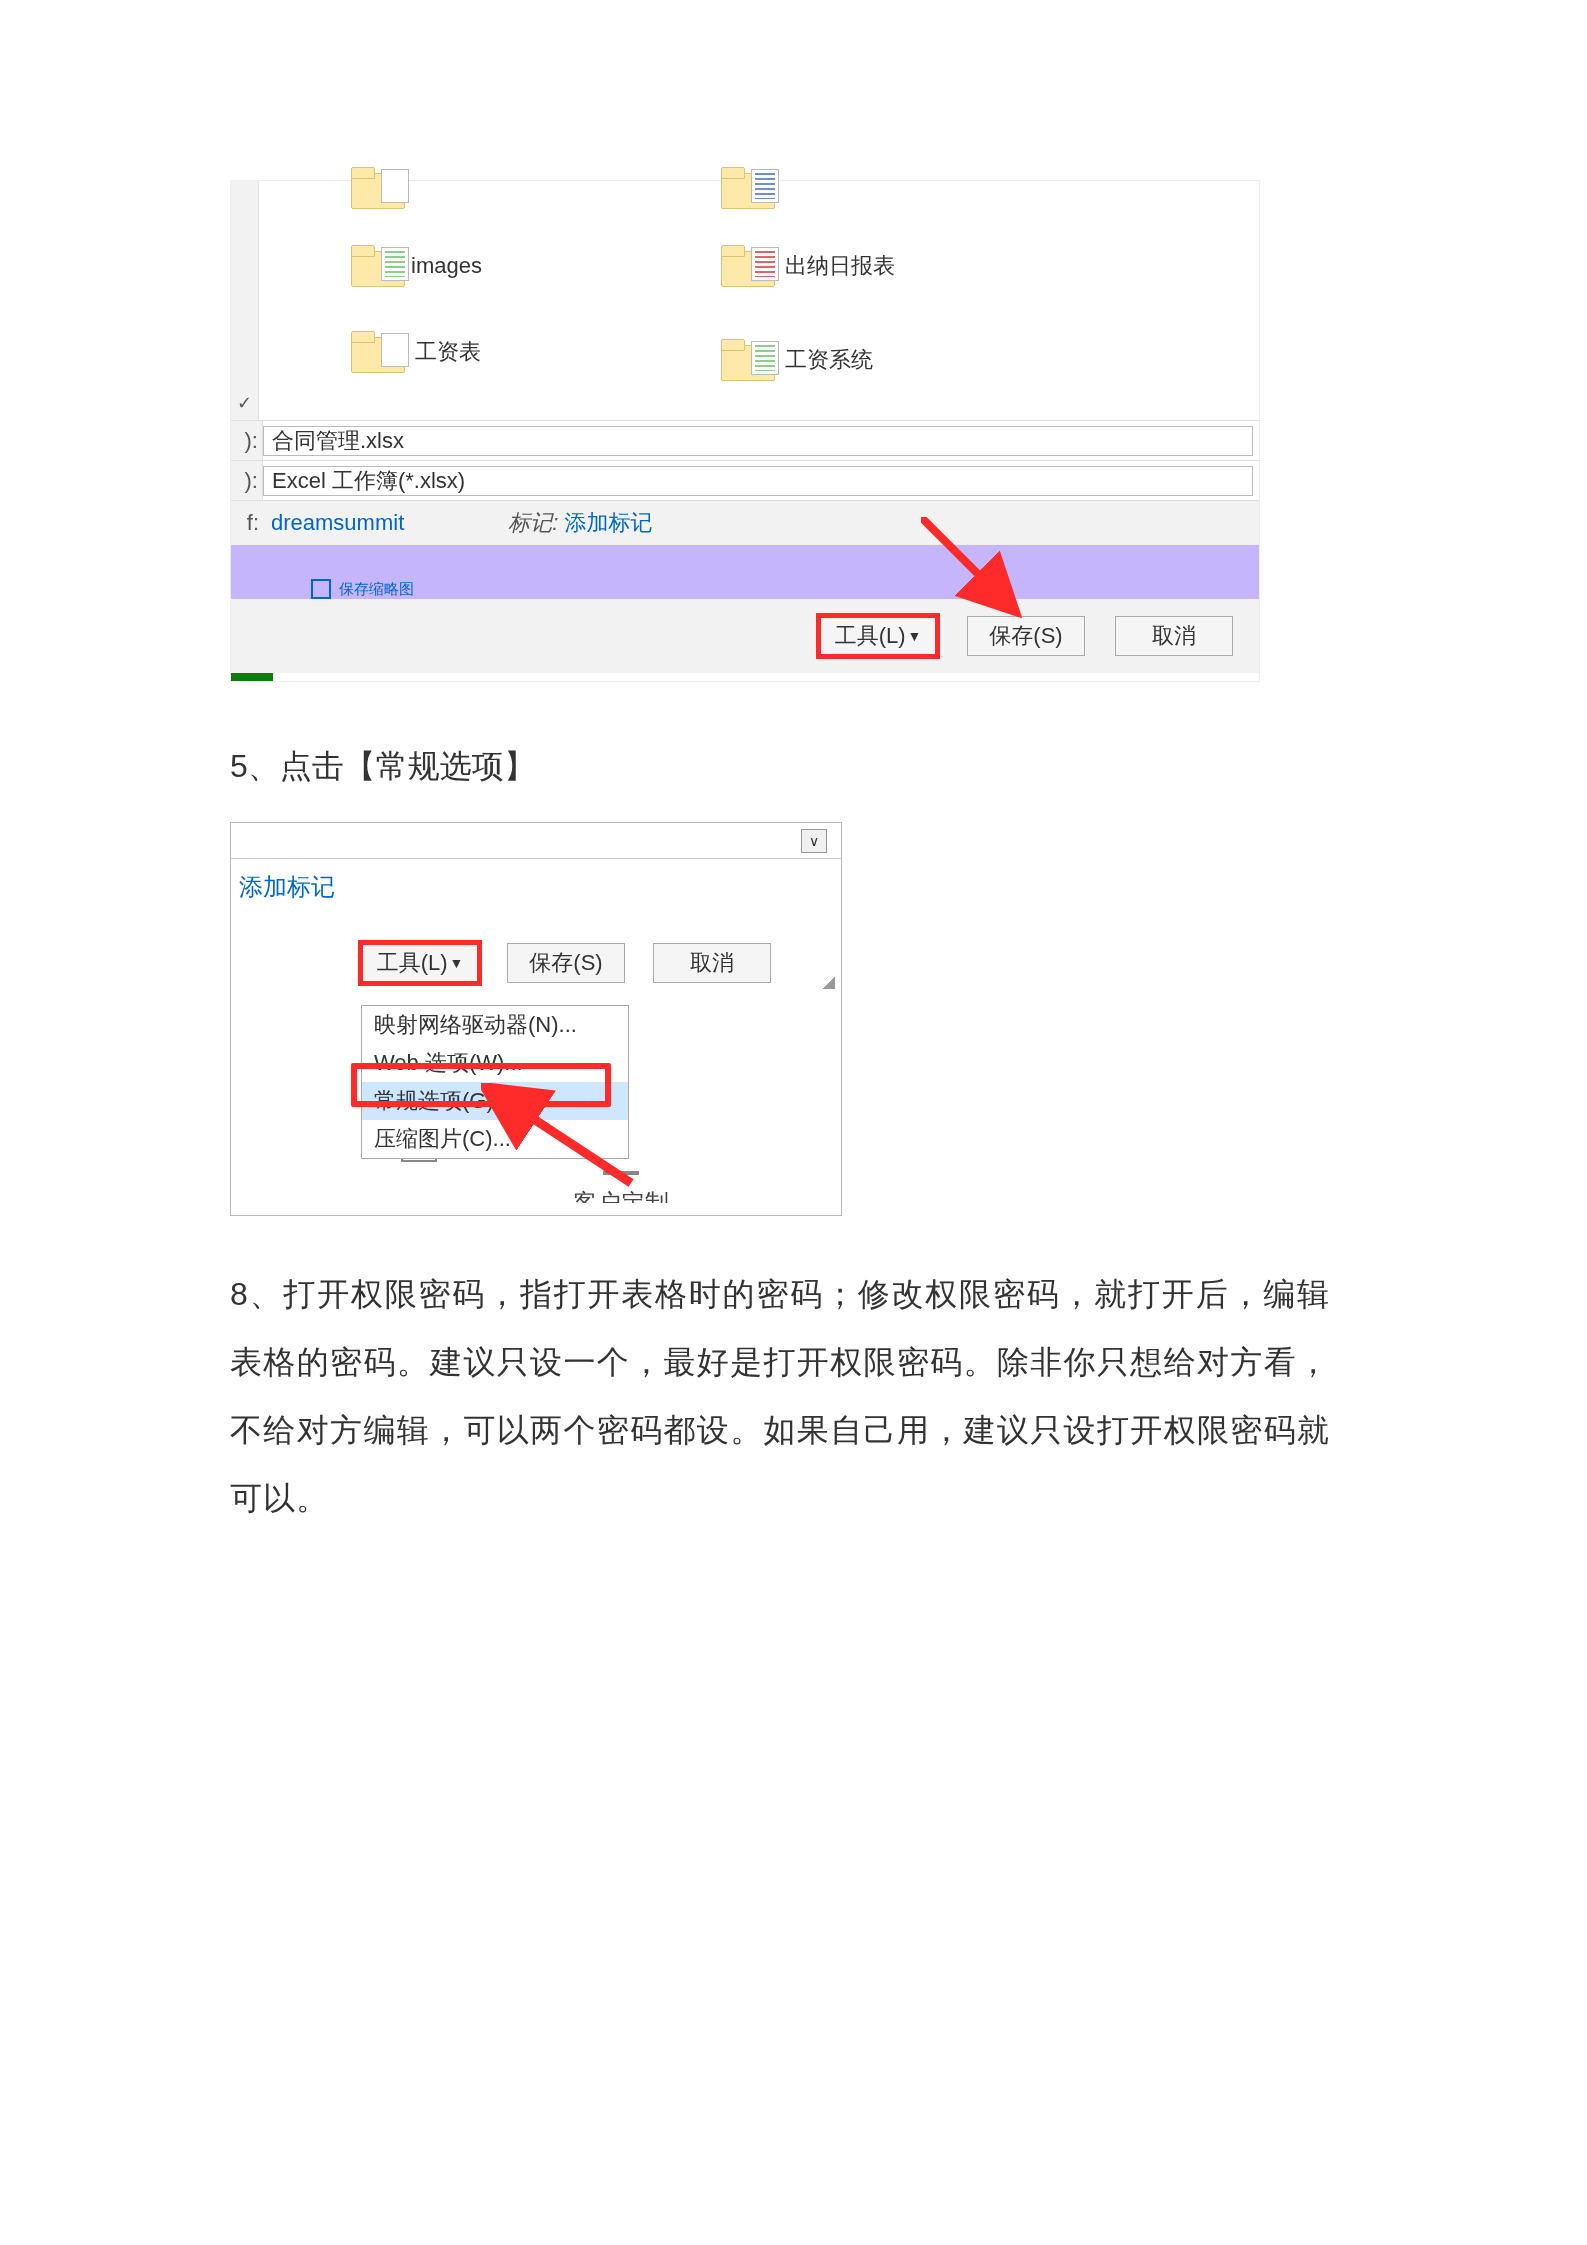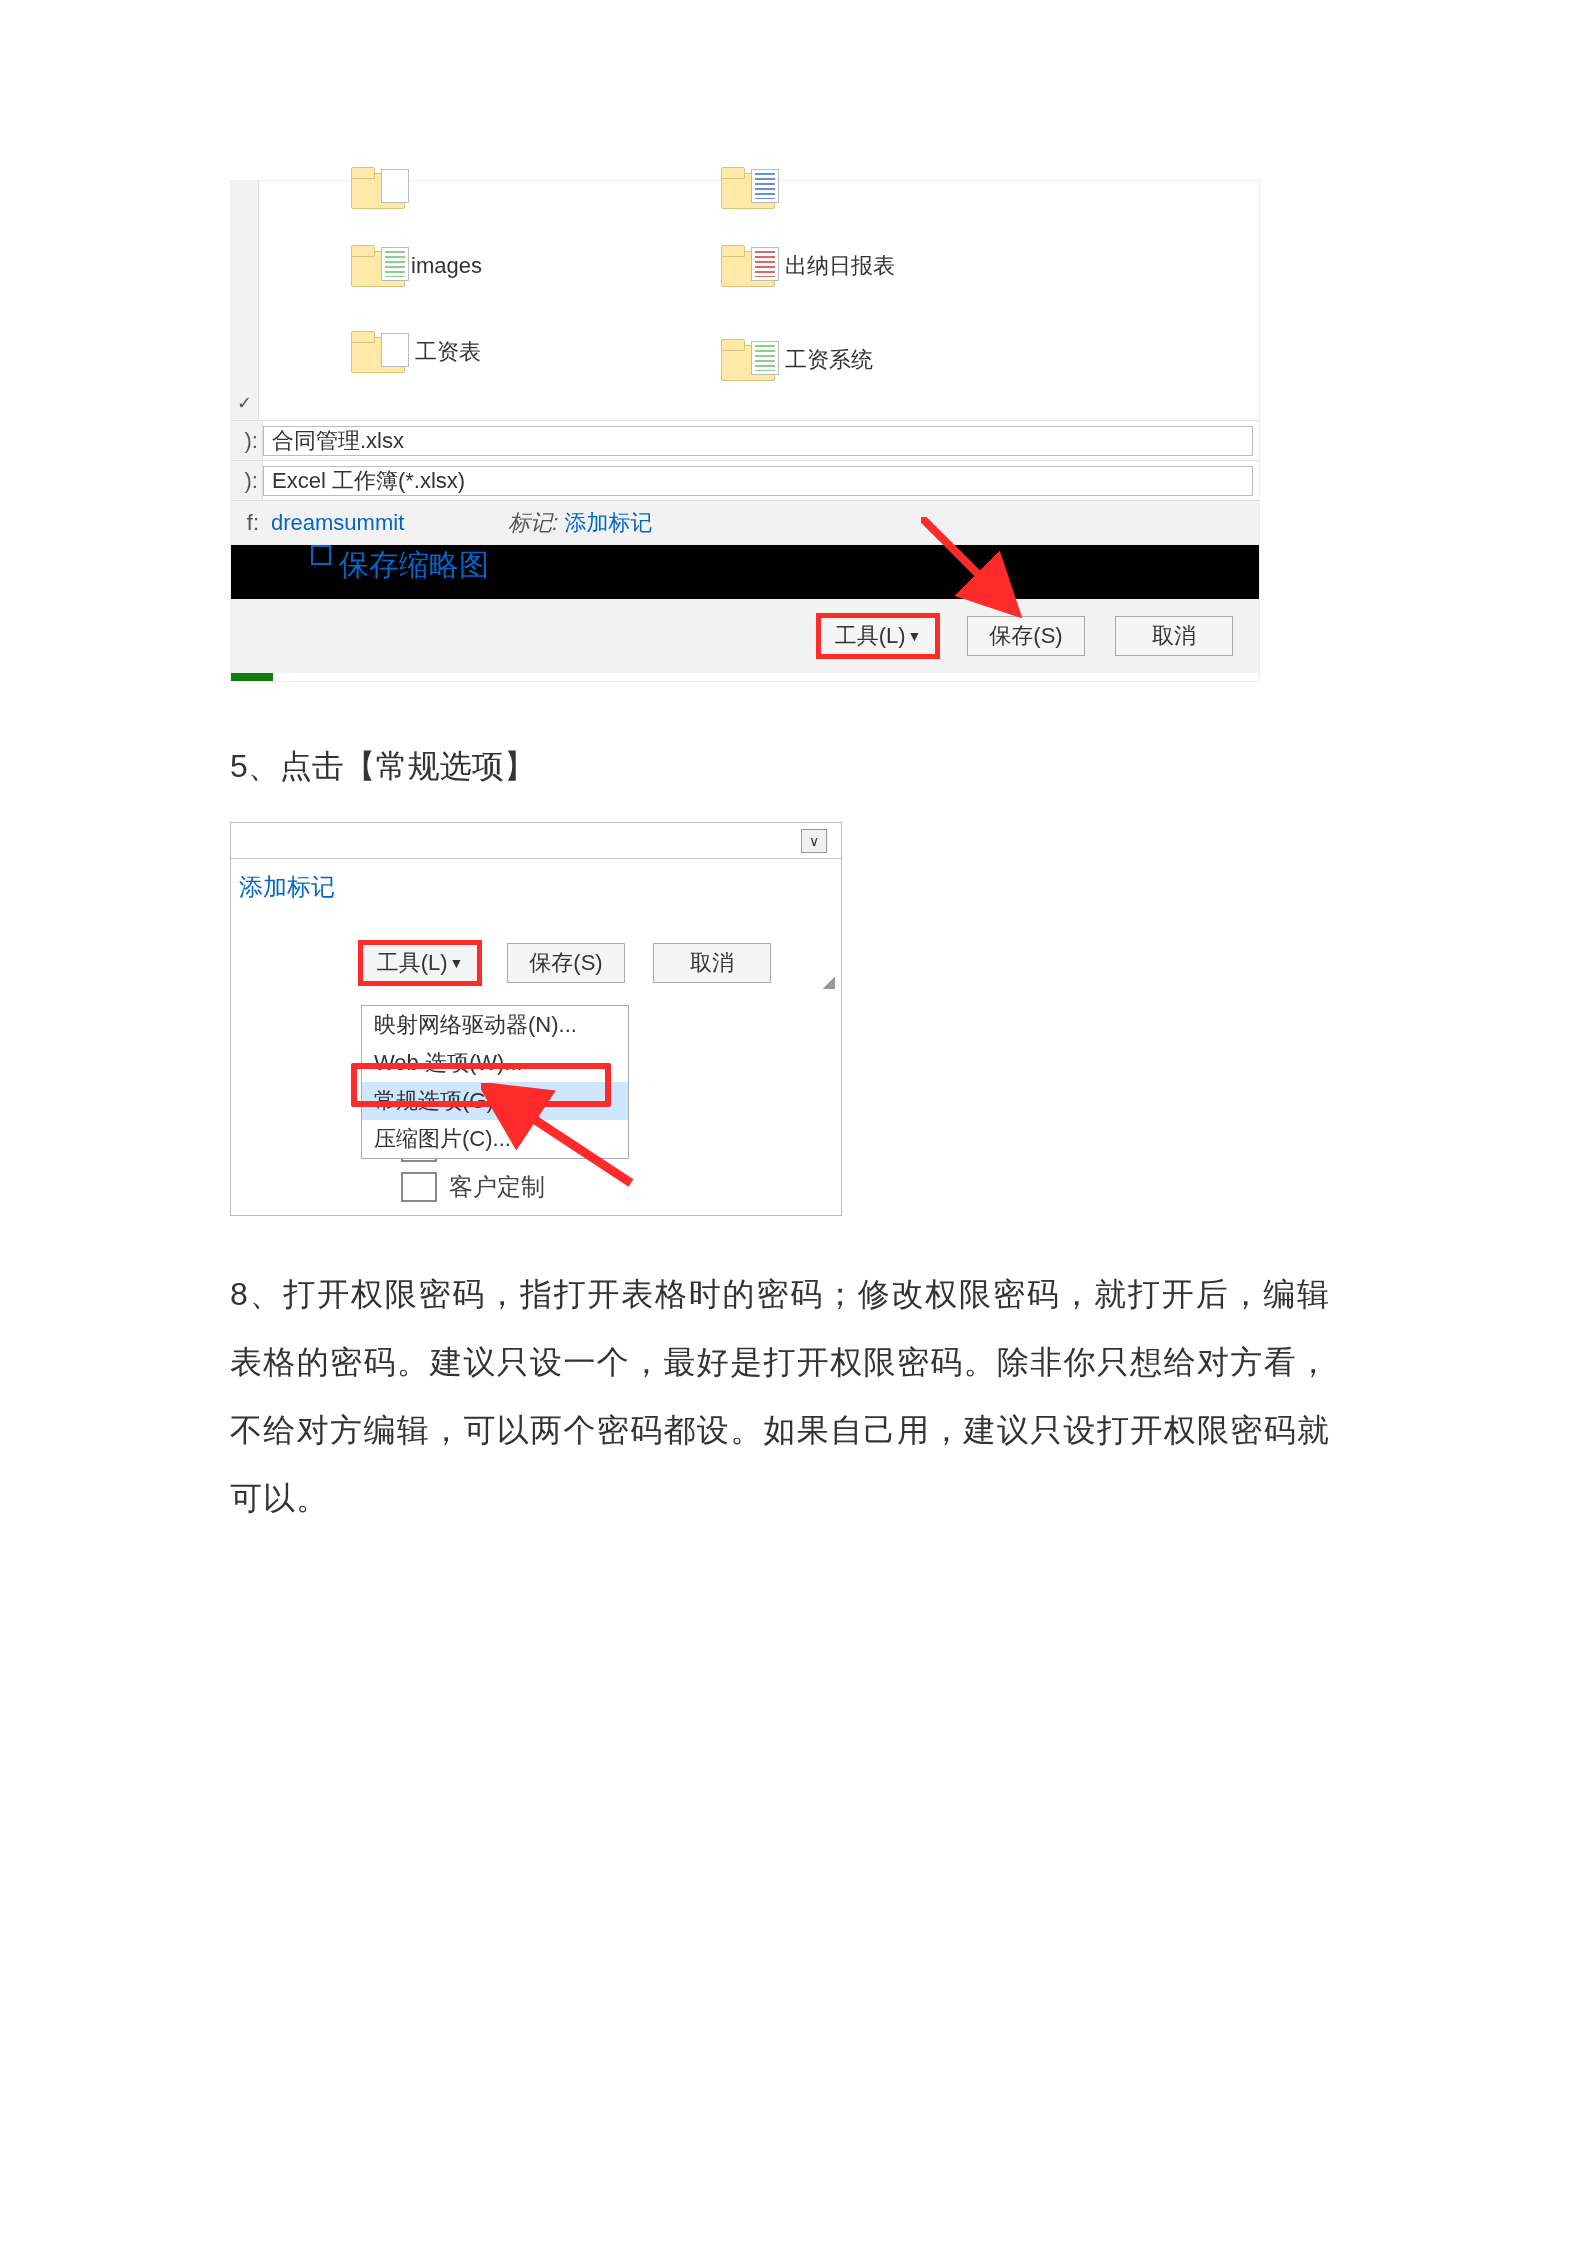--- a/index.html
+++ b/index.html
@@ -150,24 +150,24 @@
     color: #555;
     padding-right: 4px;
   }
   .meta-row .author { color: #0066cc; margin-left: 8px; }
   .meta-row .tag-label { margin-left: 104px; color: #555; font-style: italic; }
   .meta-row .tag-link { color: #0066cc; margin-left: 6px; }
 
   .thumb-row {
     height: 54px;
     display: flex;
-    align-items: flex-start;
+    align-items: flex-end;
     padding-left: 80px;
-    font-size: 30px;
-    background: #000000;
+    font-size: 15px;
+    background: #c4b5fd;
   }
   .thumb-row .cb {
     width: 20px; height: 20px;
     border: 2px solid #0066cc;
     margin-right: 8px;
     display: inline-block;
   }
   .thumb-row .cb-label { color: #0066cc; }
 
   .button-row {
@@ -460,21 +460,21 @@
         </marker>
       </defs>
       <line x1="150" y1="100" x2="10" y2="8" stroke="#ff2a2a" stroke-width="9" marker-end="url(#ah2)"></line>
     </svg>
 
     <div class="below">
       <div class="row">
         <span class="lilbox"></span>
         <span>工作</span>
       </div>
-      <div class="row" style="height:32px; overflow:hidden;">
+      <div class="row" style="height:32px; overflow:hidden;flex-direction:column;">
         <span class="lilbox"></span>
         <span>客户定制</span>
       </div>
     </div>
   </div>
 
   <div class="para">8、打开权限密码，指打开表格时的密码；修改权限密码，就打开后，编辑表格的密码。建议只设一个，最好是打开权限密码。除非你只想给对方看，不给对方编辑，可以两个密码都设。如果自己用，建议只设打开权限密码就可以。</div>
 
 </div>
 

